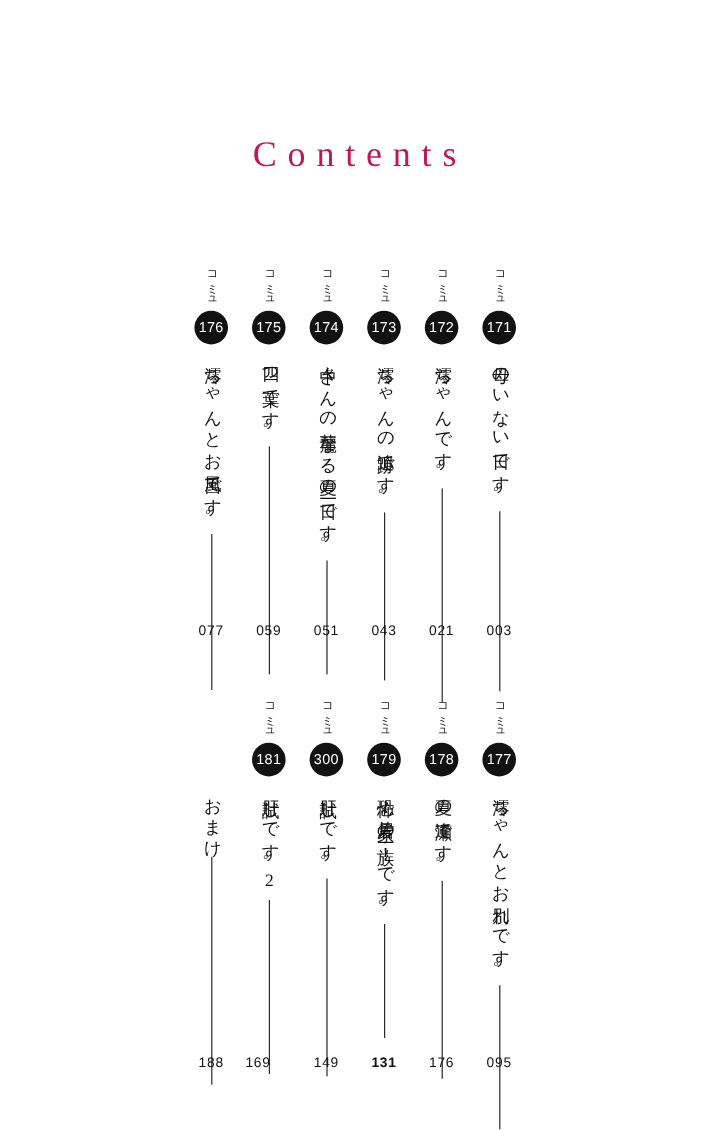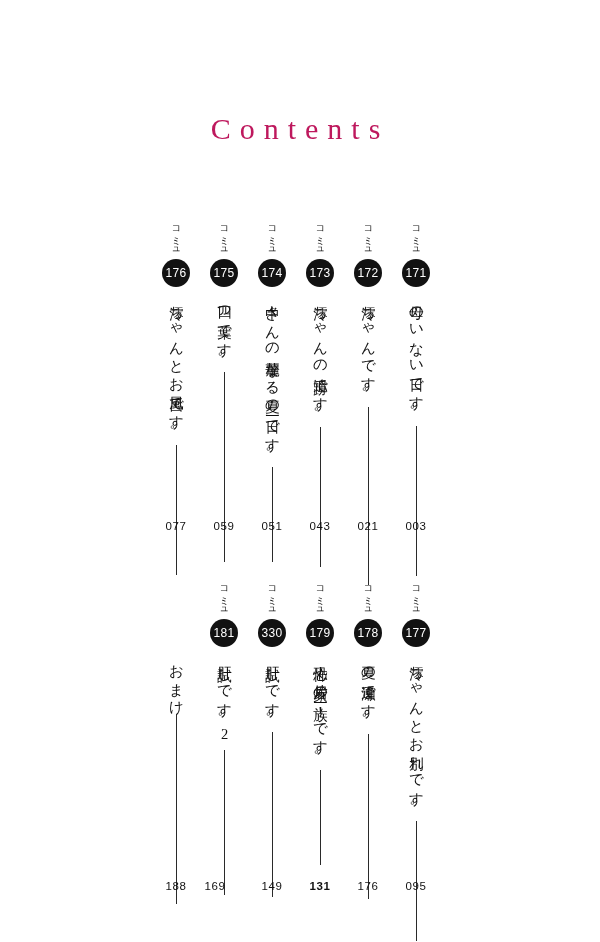--- a/index.html
+++ b/index.html
@@ -196,21 +196,21 @@
     <div class="page-num" style="left: 152px;">188</div>
     <div class="col" style="left: 200px;">
       <span class="komyu-label">コミュ</span>
       <div class="badge">181</div>
       <div class="chapter-title">肝試しです。2</div>
       <div class="rule" style="height: 145px;"></div>
     </div>
     <div class="page-num" style="left: 191px;">169</div>
     <div class="col" style="left: 248px;">
       <span class="komyu-label">コミュ</span>
-      <div class="badge">330</div>
+      <div class="badge">300</div>
       <div class="chapter-title">肝試しです。</div>
       <div class="rule" style="height: 165px;"></div>
     </div>
     <div class="page-num" style="left: 248px;">149</div>
     <div class="col" style="left: 296px;">
       <span class="komyu-label">コミュ</span>
       <div class="badge">179</div>
       <div class="chapter-title">恐怖！片居家の一族！です。</div>
       <div class="rule" style="height: 95px;"></div>
     </div>

